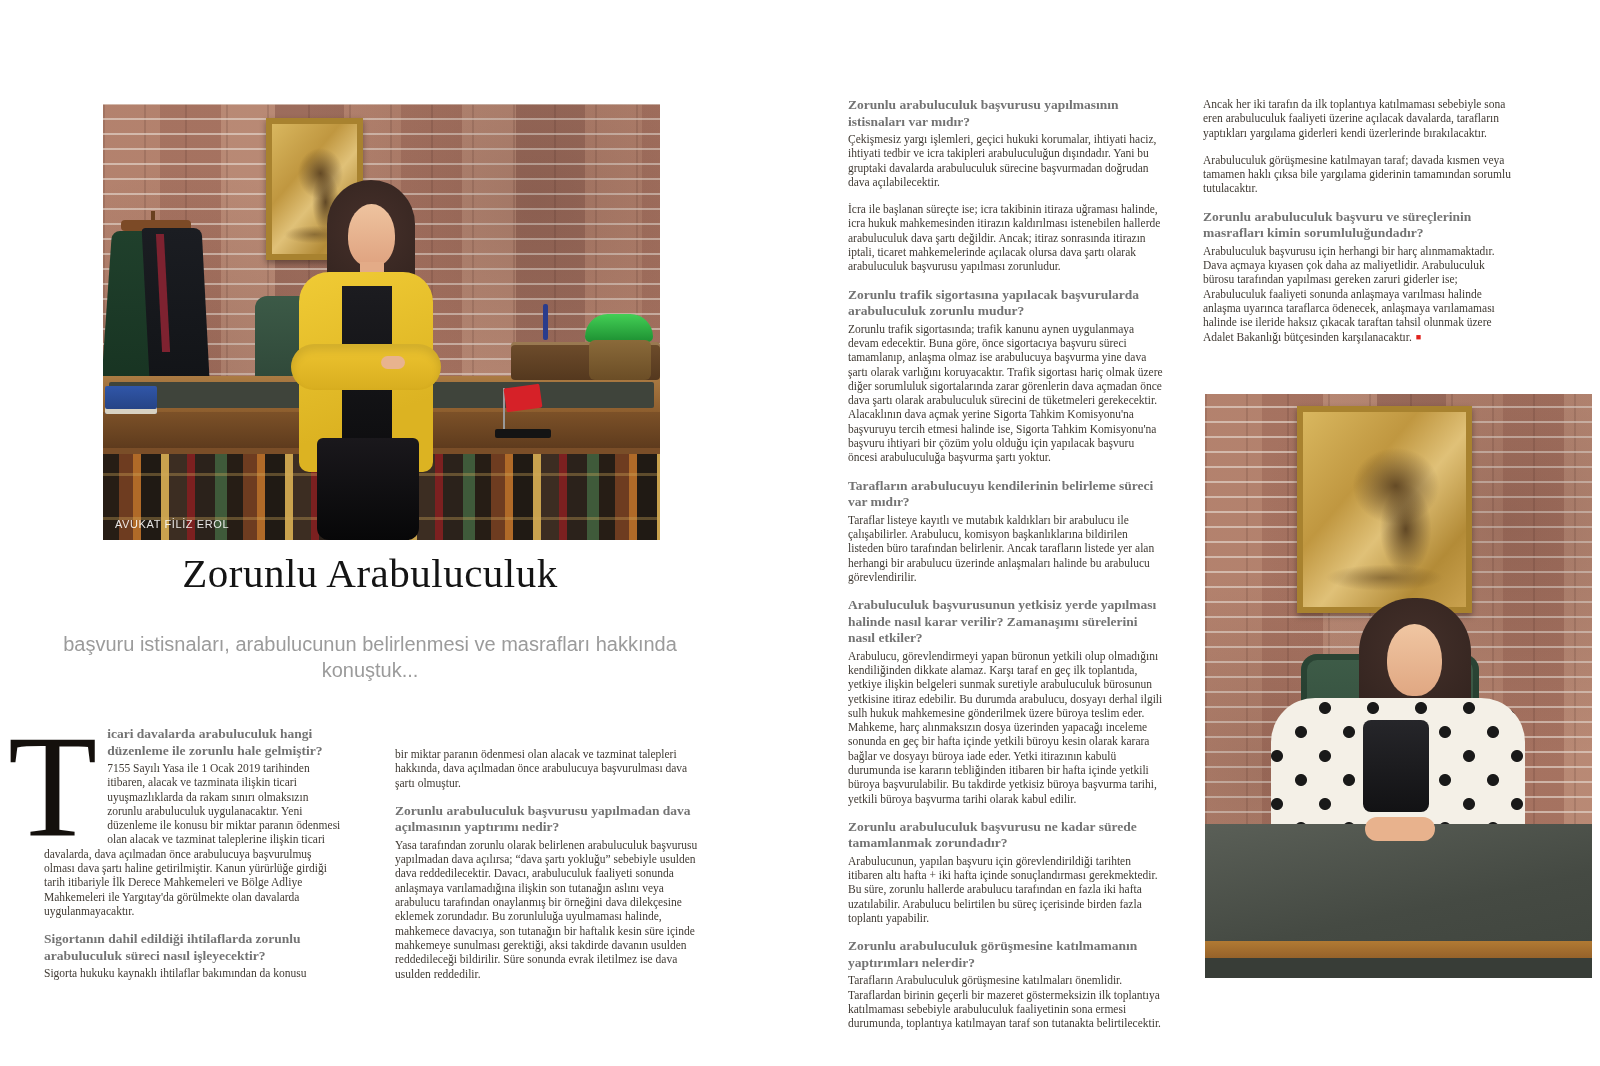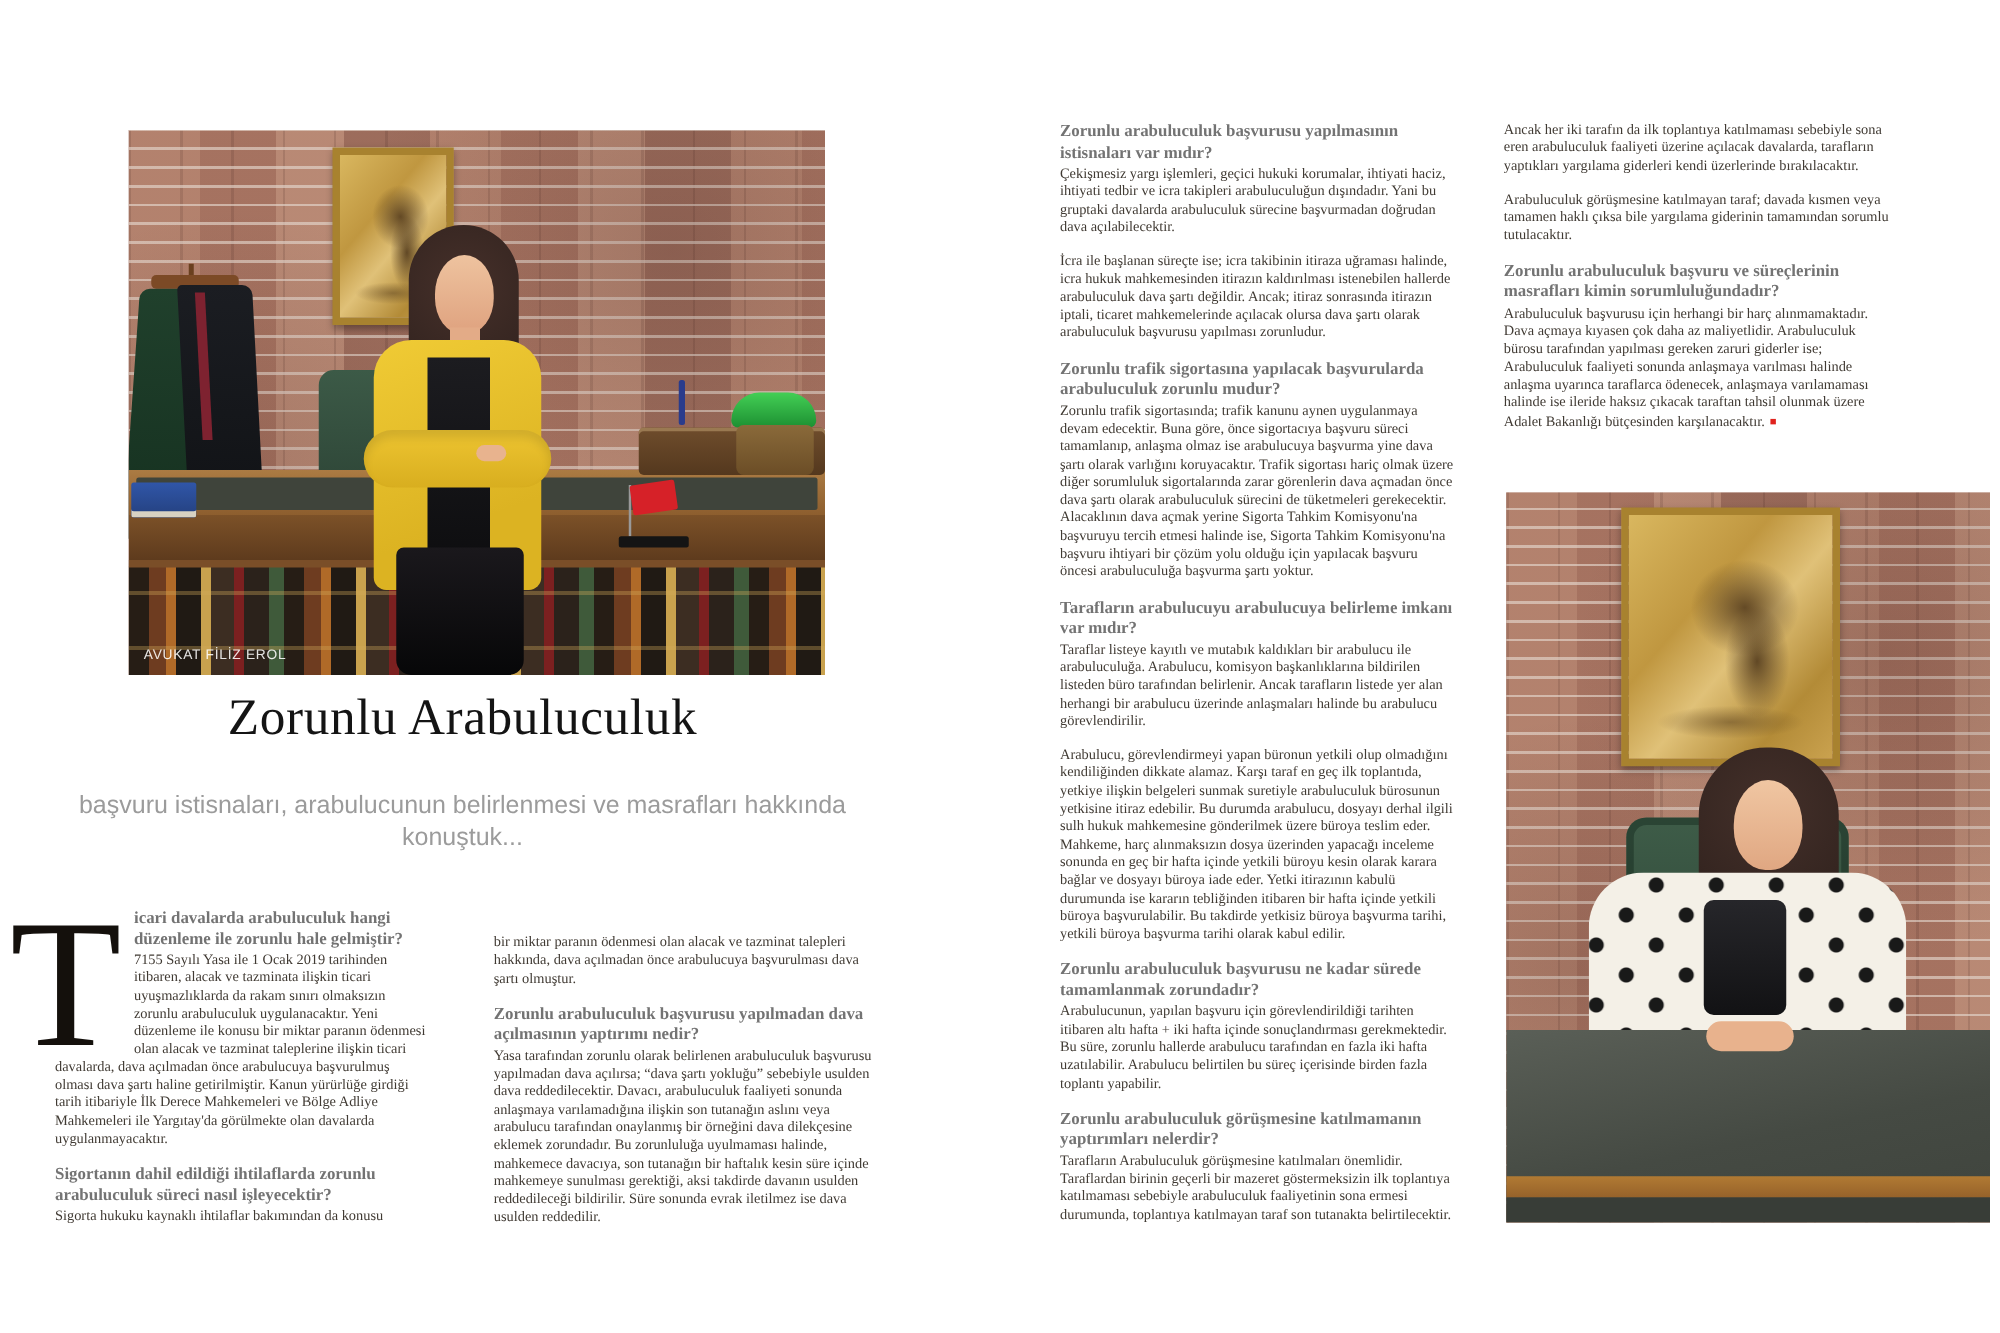--- a/index.html
+++ b/index.html
@@ -205,24 +205,25 @@
     <section>
       <h3>Zorunlu arabuluculuk başvurusu yapılmasının istisnaları var mıdır?</h3>
       <p>Çekişmesiz yargı işlemleri, geçici hukuki korumalar, ihtiyati haciz, ihtiyati tedbir ve icra takipleri arabuluculuğun dışındadır. Yani bu gruptaki davalarda arabuluculuk sürecine başvurmadan doğrudan dava açılabilecektir.</p>
       <p>İcra ile başlanan süreçte ise; icra takibinin itiraza uğraması halinde, icra hukuk mahkemesinden itirazın kaldırılması istenebilen hallerde arabuluculuk dava şartı değildir. Ancak; itiraz sonrasında itirazın iptali, ticaret mahkemelerinde açılacak olursa dava şartı olarak arabuluculuk başvurusu yapılması zorunludur.</p>
     </section>
     <section>
       <h3>Zorunlu trafik sigortasına yapılacak başvurularda arabuluculuk zorunlu mudur?</h3>
       <p>Zorunlu trafik sigortasında; trafik kanunu aynen uygulanmaya devam edecektir. Buna göre, önce sigortacıya başvuru süreci tamamlanıp, anlaşma olmaz ise arabulucuya başvurma yine dava şartı olarak varlığını koruyacaktır. Trafik sigortası hariç olmak üzere diğer sorumluluk sigortalarında zarar görenlerin dava açmadan önce dava şartı olarak arabuluculuk sürecini de tüketmeleri gerekecektir. Alacaklının dava açmak yerine Sigorta Tahkim Komisyonu'na başvuruyu tercih etmesi halinde ise, Sigorta Tahkim Komisyonu'na başvuru ihtiyari bir çözüm yolu olduğu için yapılacak başvuru öncesi arabuluculuğa başvurma şartı yoktur.</p>
     </section>
     <section>
-      <h3>Tarafların arabulucuyu arabulucuya belirleme imkanı var mıdır?</h3>
-      <p>Taraflar listeye kayıtlı ve mutabık kaldıkları bir arabulucu ile arabuluculuğa. Arabulucu, komisyon başkanlıklarına bildirilen listeden büro tarafından belirlenir. Ancak tarafların listede yer alan herhangi bir arabulucu üzerinde anlaşmaları halinde bu arabulucu görevlendirilir.</p>
-    </section>
-    <section>
+      <h3>Tarafların arabulucuyu kendilerinin belirleme süreci var mıdır?</h3>
+      <p>Taraflar listeye kayıtlı ve mutabık kaldıkları bir arabulucu ile çalışabilirler. Arabulucu, komisyon başkanlıklarına bildirilen listeden büro tarafından belirlenir. Ancak tarafların listede yer alan herhangi bir arabulucu üzerinde anlaşmaları halinde bu arabulucu görevlendirilir.</p>
+    </section>
+    <section>
+      <h3>Arabuluculuk başvurusunun yetkisiz yerde yapılması halinde nasıl karar verilir? Zamanaşımı sürelerini nasıl etkiler?</h3>
       <p>Arabulucu, görevlendirmeyi yapan büronun yetkili olup olmadığını kendiliğinden dikkate alamaz. Karşı taraf en geç ilk toplantıda, yetkiye ilişkin belgeleri sunmak suretiyle arabuluculuk bürosunun yetkisine itiraz edebilir. Bu durumda arabulucu, dosyayı derhal ilgili sulh hukuk mahkemesine gönderilmek üzere büroya teslim eder. Mahkeme, harç alınmaksızın dosya üzerinden yapacağı inceleme sonunda en geç bir hafta içinde yetkili büroyu kesin olarak karara bağlar ve dosyayı büroya iade eder. Yetki itirazının kabulü durumunda ise kararın tebliğinden itibaren bir hafta içinde yetkili büroya başvurulabilir. Bu takdirde yetkisiz büroya başvurma tarihi, yetkili büroya başvurma tarihi olarak kabul edilir.</p>
     </section>
     <section>
       <h3>Zorunlu arabuluculuk başvurusu ne kadar sürede tamamlanmak zorundadır?</h3>
       <p>Arabulucunun, yapılan başvuru için görevlendirildiği tarihten itibaren altı hafta + iki hafta içinde sonuçlandırması gerekmektedir. Bu süre, zorunlu hallerde arabulucu tarafından en fazla iki hafta uzatılabilir. Arabulucu belirtilen bu süreç içerisinde birden fazla toplantı yapabilir.</p>
     </section>
     <section>
       <h3>Zorunlu arabuluculuk görüşmesine katılmamanın yaptırımları nelerdir?</h3>
       <p>Tarafların Arabuluculuk görüşmesine katılmaları önemlidir. Taraflardan birinin geçerli bir mazeret göstermeksizin ilk toplantıya katılmaması sebebiyle arabuluculuk faaliyetinin sona ermesi durumunda, toplantıya katılmayan taraf son tutanakta belirtilecektir.</p>
     </section>

